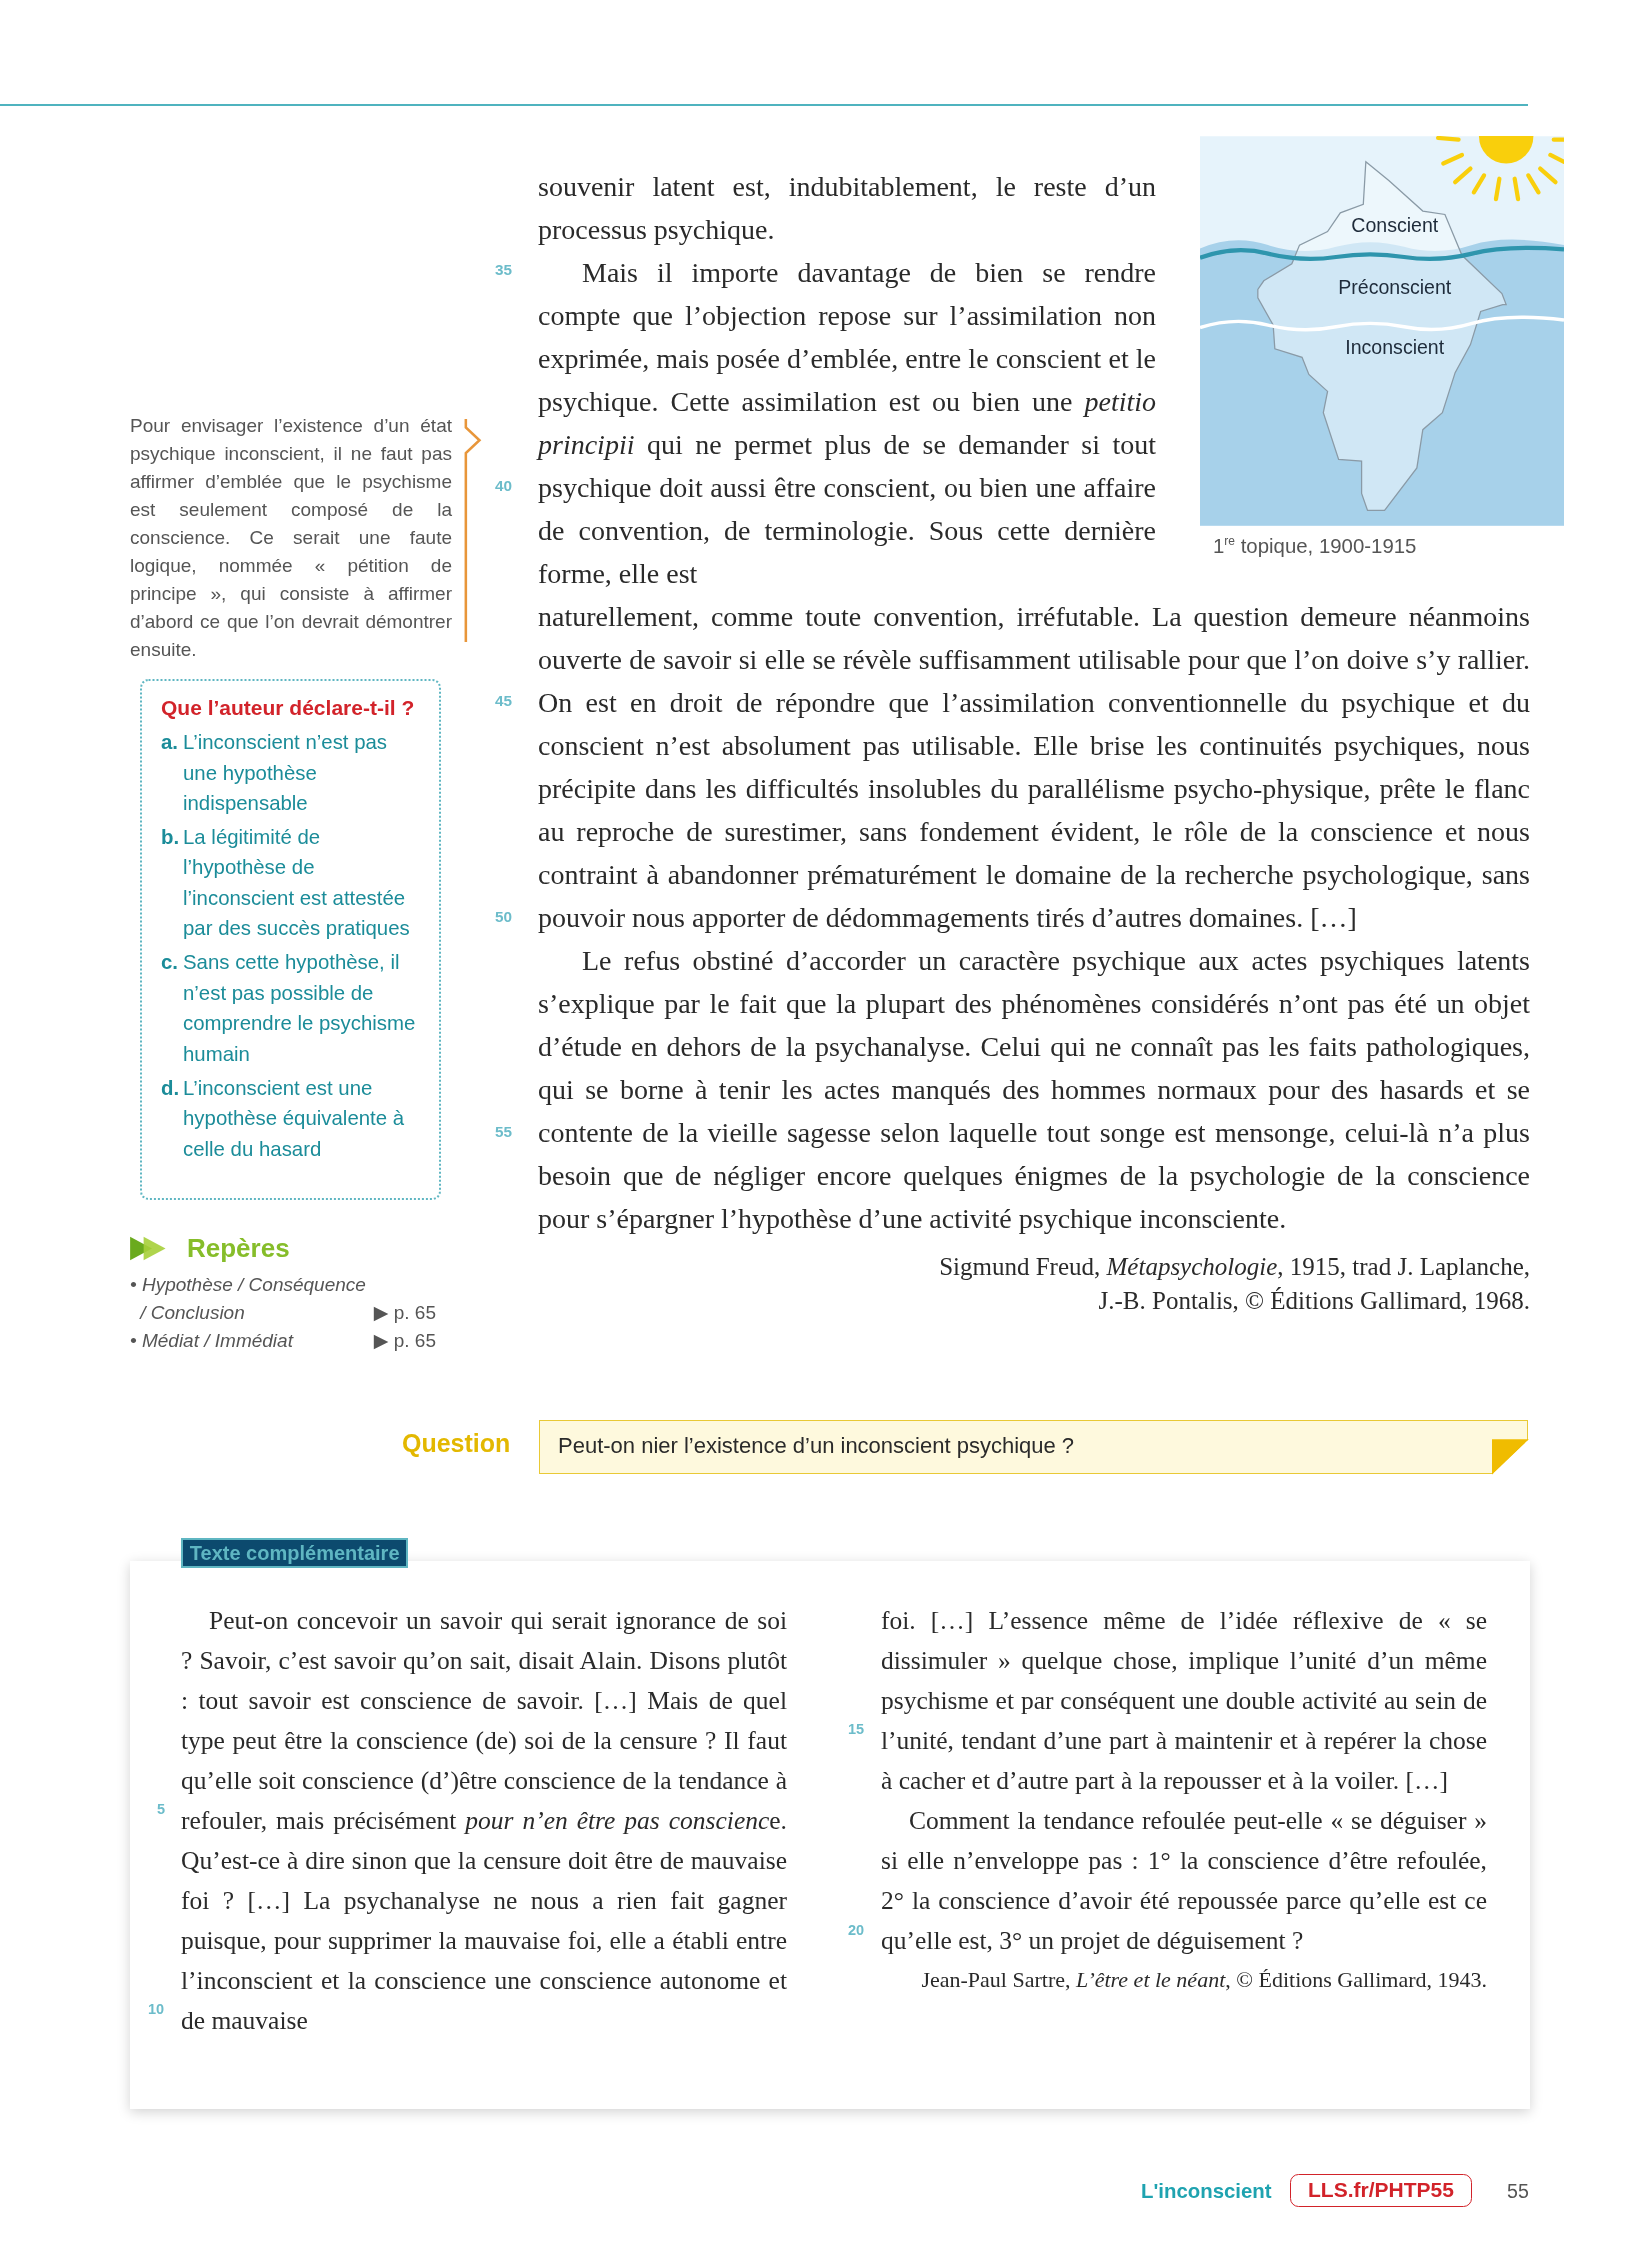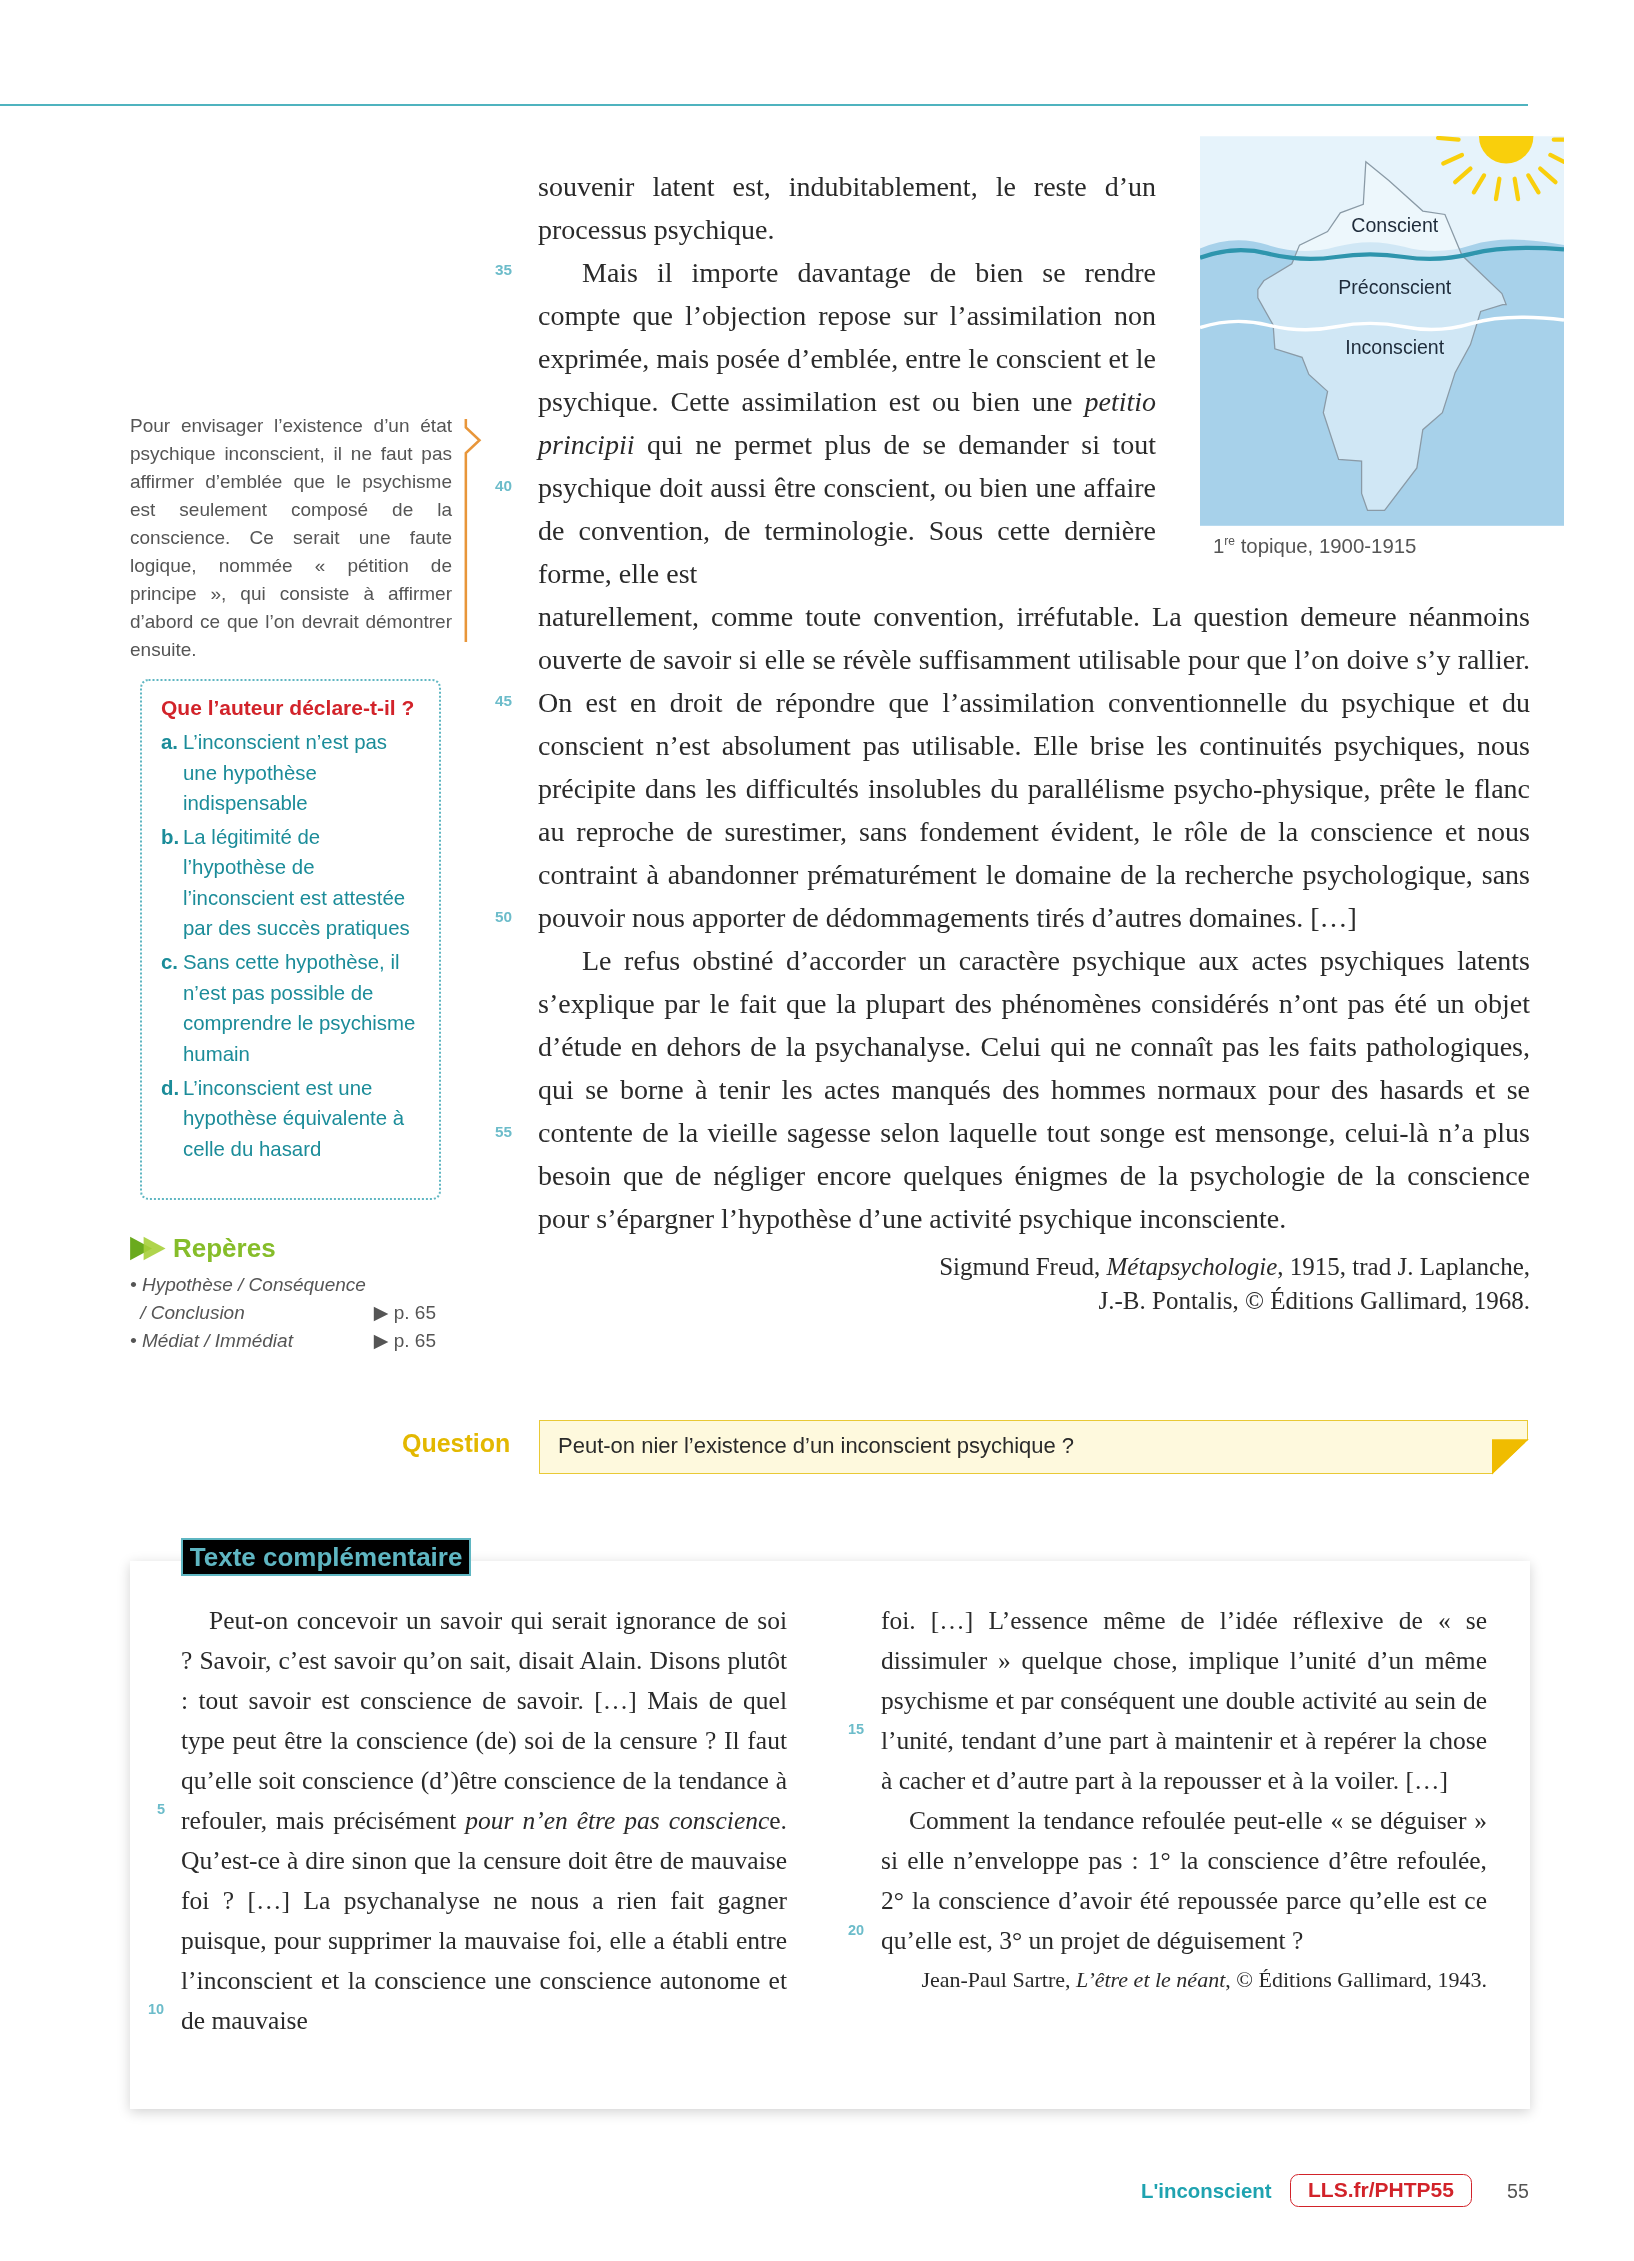--- a/index.html
+++ b/index.html
@@ -14,21 +14,21 @@
   .bracket { left:464px; top:419px; width:19px; height:223px; }
 
   
   .quiz { left:140px; top:679px; width:301px; height:521px; border:2.6px dotted #5fb6c2; border-radius:8.5px; box-sizing:border-box; padding:12px 13.6px 8.5px 19px; }
   .quiz-title { color:#d2232a; font-weight:bold; font-size:21px; line-height:29px; margin-bottom:5.1px; }
   .quiz-item { display:flex; color:#1b8c99; font-size:20.4px; line-height:30.5px; margin-bottom:3.4px; }
   .quiz-letter { font-weight:bold; width:22px; flex:none; }
 
   
   .reperes { left:130px; top:1233px; width:306px; }
-  .reperes-head { display:flex; align-items:center; gap:4px; }
+  .reperes-head { display:flex; align-items:center; gap:18px; }
   .reperes-title { color:#86bd2a; font-weight:bold; font-size:26px; }
   .rep-item { font-size:19px; line-height:28px; color:#555; font-style:italic; position:relative; }
   .rep-page { position:absolute; right:0; font-style:normal; }
 
   
   .main { left:538px; width:992px; font-size:28px; line-height:43px; color:#2a2a2a; }
   .main p { margin:0; text-align:justify; text-align-last:auto; }
   .narrow { width:618px; }
   .indent { text-indent:44px; }
   .lineno { position:absolute; left:495px; font-size:15.3px; color:#6cbcca; font-weight:bold; font-family:"Liberation Sans", sans-serif; }
@@ -39,21 +39,21 @@
   .fig-caption { left:1213px; top:534px; font-size:20.4px; color:#555; }
 
   
   .q-label { left:402px; top:1429px; color:#e3b800; font-weight:bold; font-size:25px; }
   .q-box { left:539px; top:1420px; width:989px; height:54px; background:#fef9dd; border:1.7px solid #e9c935; box-sizing:border-box; }
   .q-text { left:558px; top:1433px; font-size:22px; color:#2a2a2a; }
   .q-fold { left:1492px; top:1439px; width:37px; height:36px; }
 
   
   .comp-box { left:130px; top:1561px; width:1400px; height:548px; background:#fff; box-shadow:0 3.4px 12px rgba(0,0,0,0.18); }
-  .comp-label { left:181px; top:1538px; border:2.6px solid #5fb6c2; background:#000000; color:#5fb6c2; font-weight:bold; font-size:26px; padding:1.7px 6.8px; }
+  .comp-label { left:181px; top:1538px; border:2.6px solid #5fb6c2; background:#0c4a6e; color:#5fb6c2; font-weight:bold; font-size:20px; padding:1.7px 6.8px; }
   .comp-col { font-size:25.5px; line-height:40px; color:#2a2a2a; }
   .comp-col p { margin:0; text-align:justify; }
   .comp-title { font-weight:bold; font-size:25.5px; }
   .comp-lineno { position:absolute; font-size:14.5px; color:#6cbcca; font-weight:bold; font-family:"Liberation Sans", sans-serif; }
 
   
   .footer-section { left:1141px; top:2180px; color:#1fa3b0; font-weight:bold; font-size:20.4px; }
   .footer-link { left:1290px; top:2174px; border:1.7px solid #d2232a; border-radius:8.5px; color:#d2232a; font-weight:bold; font-size:21px; padding:3.4px 17px; }
   .footer-page { left:1507px; top:2180px; font-size:19.6px; color:#555; }
 </style>

